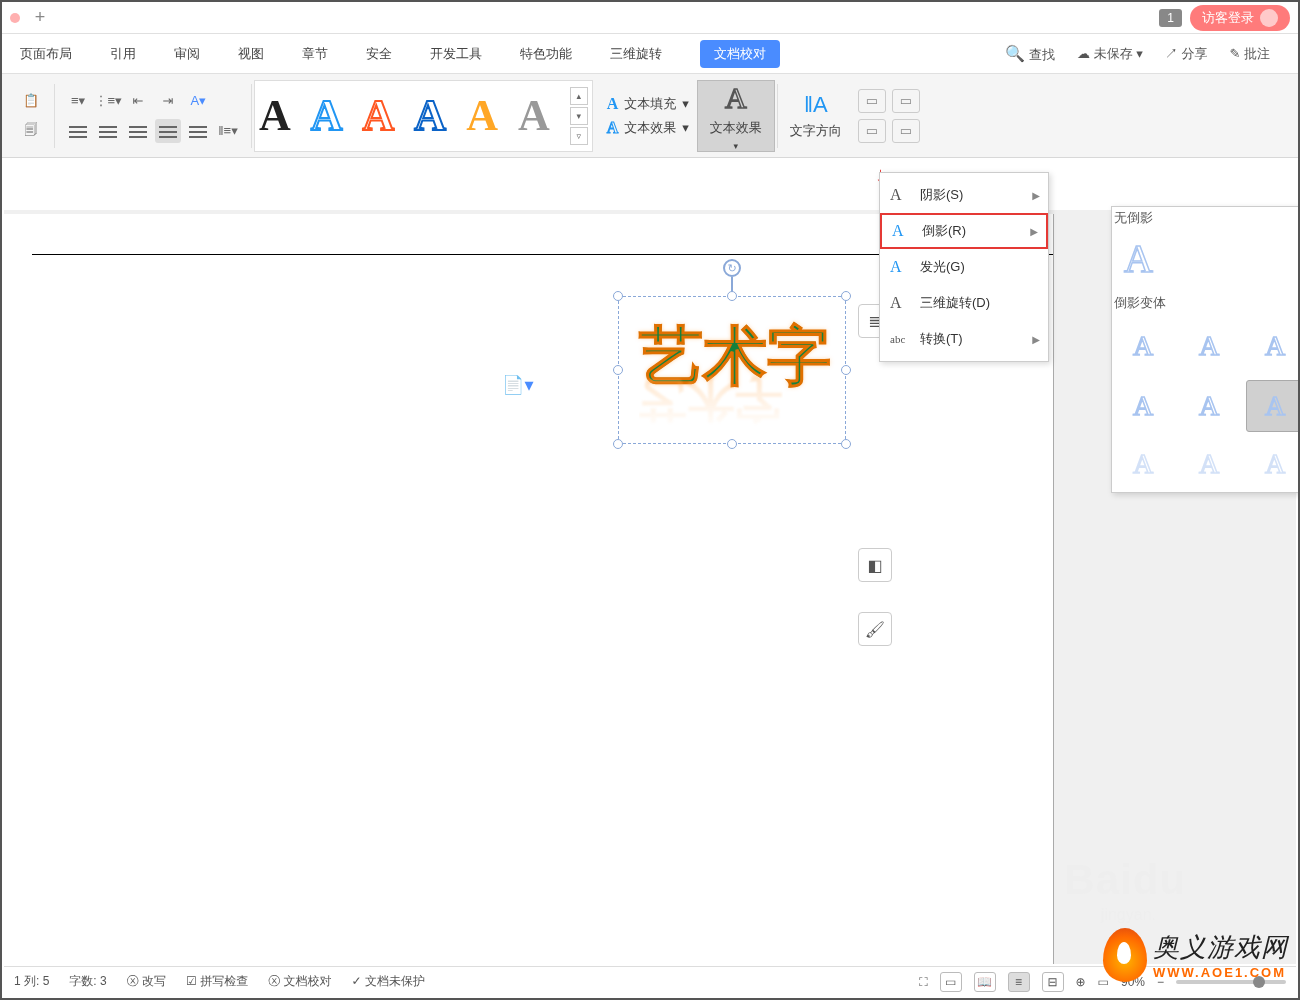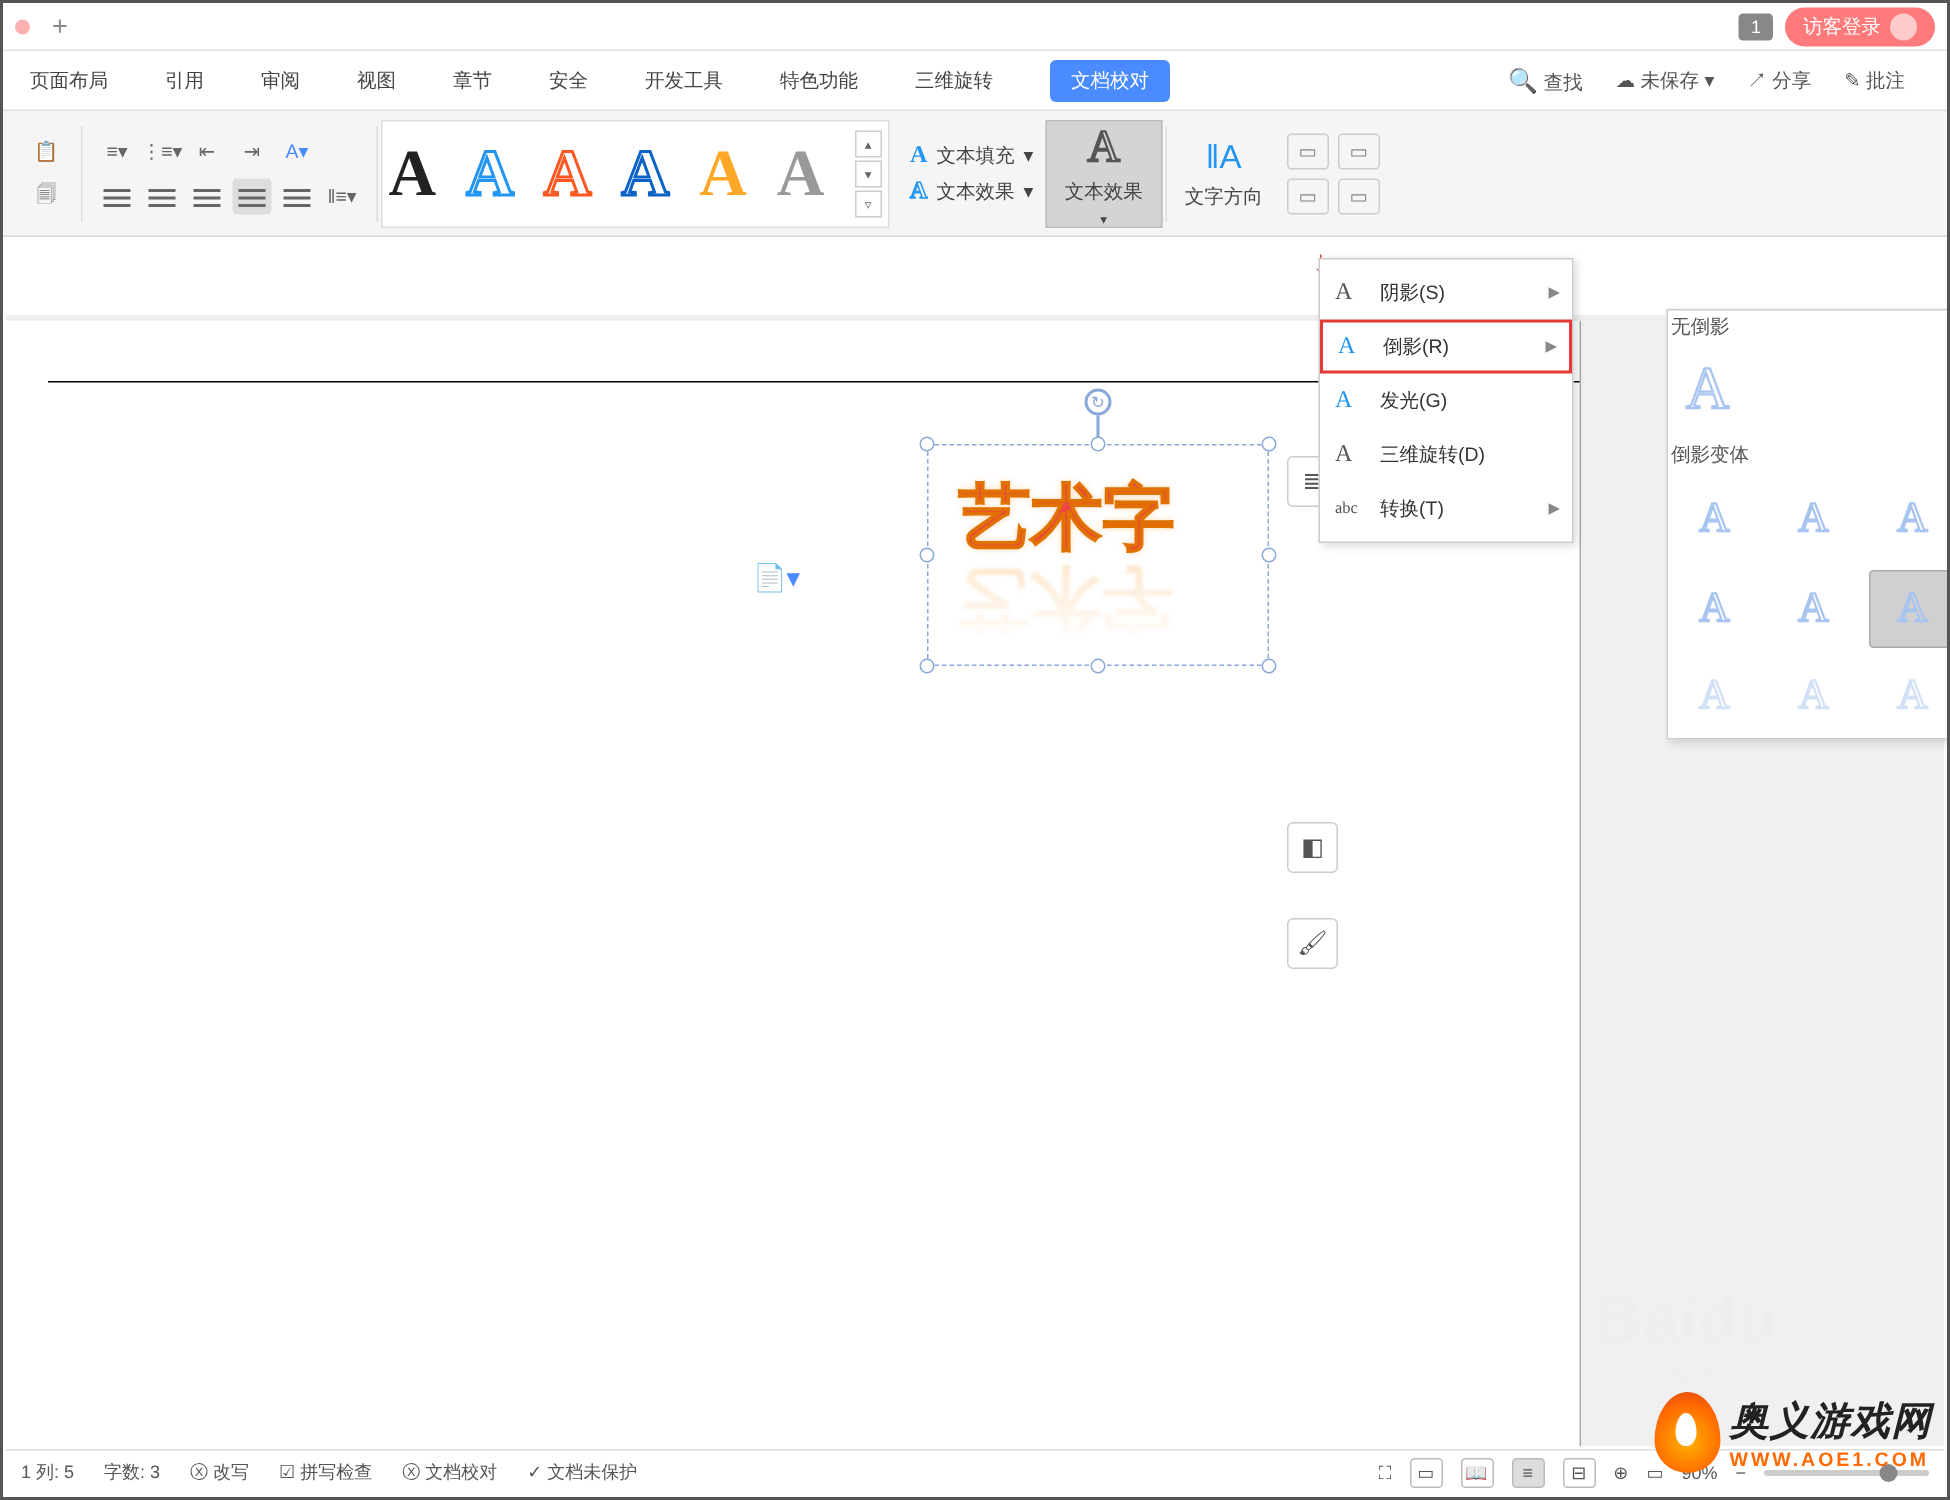--- a/index.html
+++ b/index.html
@@ -60,21 +60,21 @@
 .canvas-wrap { position: absolute; top: 158px; left: 2px; right: 2px; bottom: 34px; background: #f0f0f0; overflow: hidden; }
 .canvas-wrap .margin-gap { position: absolute; top: 0; left: 0; right: 0; height: 50px; background: #fff; }
 .canvas-wrap .page { position: absolute; top: 54px; left: 0; width: 1050px; bottom: 0; background: #fff; border-right: 1px solid #aaa; }
 .page .top-border { position: absolute; top: 40px; left: 28px; right: 0; height: 1px; background: #000; }
 
 .wordart-box { position: absolute; top: 82px; left: 614px; width: 228px; height: 148px; border: 1.5px dashed #8aa8d8; }
 .wordart-box .handle { position: absolute; width: 10px; height: 10px; border: 1.5px solid #8aa8d8; border-radius: 50%; background: #fff; }
 .h-tl{top:-6px;left:-6px}.h-tm{top:-6px;left:calc(50% - 5px)}.h-tr{top:-6px;right:-6px}.h-ml{top:calc(50% - 5px);left:-6px}.h-mr{top:calc(50% - 5px);right:-6px}.h-bl{bottom:-6px;left:-6px}.h-bm{bottom:-6px;left:calc(50% - 5px)}.h-br{bottom:-6px;right:-6px}
 .wordart-box .rotate { position: absolute; top: -38px; left: calc(50% - 9px); width: 18px; height: 18px; border: 2px solid #8aa8d8; border-radius: 50%; display: flex; align-items: center; justify-content: center; color: #8aa8d8; font-size: 11px; }
 .wordart-box .stem { position: absolute; top: -20px; left: calc(50% - 1px); width: 1.5px; height: 15px; background: #8aa8d8; }
-.wordart-text { position: absolute; top: 16px; left: 20px; font-size: 48px; font-family: "KaiTi","STKaiti","Microsoft YaHei"; font-weight: bold; color: #ef4444; -webkit-text-stroke: 1px #e07000; text-shadow: 0 0 4px rgba(255,160,60,.5); }
+.wordart-text { position: absolute; top: 16px; left: 20px; font-size: 64px; font-family: "KaiTi","STKaiti","Microsoft YaHei"; font-weight: bold; color: #15803d; -webkit-text-stroke: 1px #e07000; text-shadow: 0 0 4px rgba(255,160,60,.5); }
 .wordart-reflect { position: absolute; top: 70px; left: 20px; font-size: 48px; font-family: "KaiTi","STKaiti"; font-weight: bold; color: #ffb060; transform: scaleY(-1); opacity: .35; filter: blur(1px); -webkit-mask-image: linear-gradient(to top, black, transparent); }
 
 .insert-marker { position: absolute; top: 160px; left: 498px; color: #4a8cff; font-size: 18px; display: flex; align-items: center; gap: 2px; }
 
 .side-tools { position: absolute; top: 90px; left: 854px; display: flex; flex-direction: column; gap: 10px; }
 .side-tools .st { width: 34px; height: 34px; border: 1px solid #ccc; border-radius: 4px; background: #fff; display: flex; align-items: center; justify-content: center; color: #555; font-size: 16px; }
 
 
 .dropdown-arrow { position: absolute; top: 160px; left: 873px; color: #e53935; font-size: 22px; font-weight: bold; }
 .effect-menu { position: absolute; top: 170px; left: 877px; width: 170px; background: #fff; border: 1px solid #ccc; box-shadow: 2px 2px 6px rgba(0,0,0,.15); padding: 4px 0; z-index: 10; }
@@ -98,21 +98,21 @@
 .statusbar .vb { width: 22px; height: 20px; border: 1px solid #bbb; border-radius: 3px; display: flex; align-items: center; justify-content: center; font-size: 12px; }
 .statusbar .vb.active { background: #ddd; }
 .statusbar .slider { width: 110px; height: 4px; background: #ccc; border-radius: 2px; position: relative; }
 .statusbar .slider::after { content: ""; position: absolute; top: -4px; left: 70%; width: 12px; height: 12px; background: #888; border-radius: 50%; }
 
 
 .site-logo { position: absolute; bottom: 16px; right: 10px; display: flex; align-items: center; gap: 6px; z-index: 20; }
 .site-logo .flame { width: 44px; height: 54px; background: radial-gradient(circle at 50% 60%, #ffb300, #ff6a00 60%, #d84315); border-radius: 50% 50% 50% 50% / 60% 60% 40% 40%; position: relative; }
 .site-logo .flame::after { content: ""; position: absolute; top: 14px; left: 14px; width: 14px; height: 22px; background: #fff; border-radius: 50% 50% 50% 50% / 60% 60% 40% 40%; }
 .site-logo .txt { display: flex; flex-direction: column; }
-.site-logo .cn { font-size: 26px; font-weight: bold; color: #222; font-style: italic; letter-spacing: 1px; }
+.site-logo .cn { font-size: 26px; font-weight: normal; color: #222; font-style: italic; letter-spacing: 1px; }
 .site-logo .en { font-size: 13px; color: #ff6a00; font-weight: bold; letter-spacing: 2px; }
 .baidu-wm { position: absolute; bottom: 60px; right: 110px; color: #eee; font-size: 42px; font-weight: bold; font-family: Arial; letter-spacing: 1px; }
 .baidu-sub { position: absolute; bottom: 40px; right: 140px; color: #eee; font-size: 16px; }
 </style>
 </head>
 <body>
 
 <div class="titlebar">
   <div class="dot"></div>
   <div class="plus">+</div>

